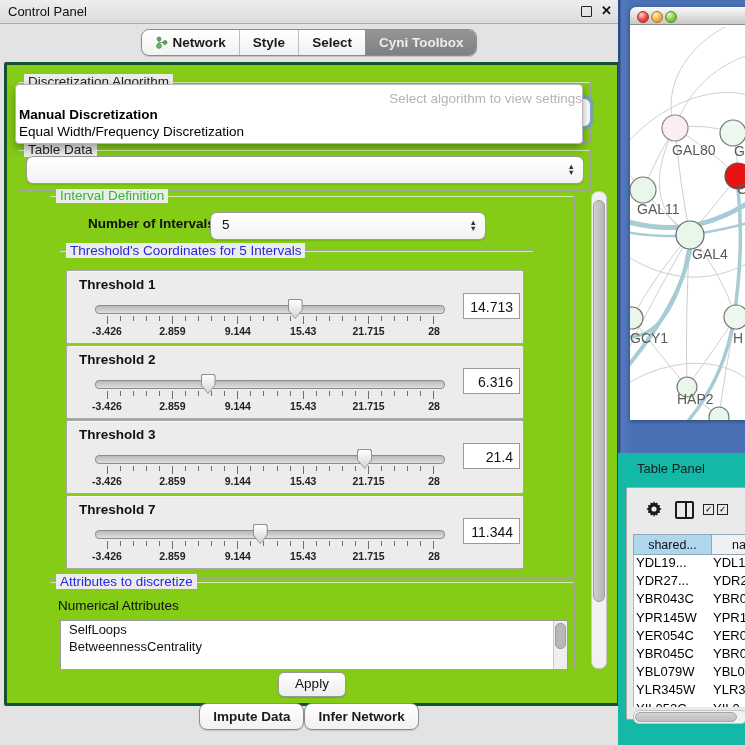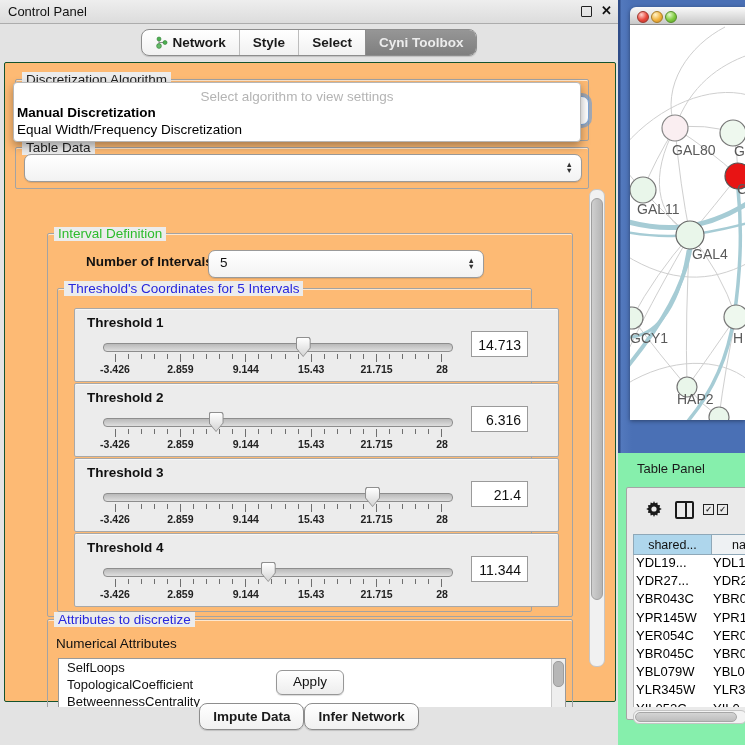--- a/index.html
+++ b/index.html
@@ -9,57 +9,57 @@
   .control-panel{position:absolute;left:0;top:0;width:618px;height:745px;background:#e3e3e3;}
   .titlebar{position:absolute;left:0;top:0;width:618px;height:23px;background:linear-gradient(#eeeeee,#dcdcdc);border-bottom:1px solid #acacac;}
   .titlebar .title{position:absolute;left:8px;top:4px;font-size:13px;color:#111;}
   .float-icon{position:absolute;right:26px;top:6px;width:9px;height:9px;border:1.6px solid #222;border-radius:1px;}
   .close-icon{position:absolute;right:6px;top:3px;font-size:13px;font-weight:700;color:#111;}
   .tabrow{position:absolute;left:0;top:29px;width:618px;display:flex;justify-content:center;}
   .tabgroup{display:flex;border:1px solid #8d8d8d;border-radius:8px;overflow:hidden;background:linear-gradient(#ffffff,#f1f1f1);box-shadow:0 1px 1px rgba(0,0,0,.15);}
   .tab{padding:5px 13px 5px 13px;font-size:13.5px;font-weight:600;color:#1a1a1a;display:flex;align-items:center;gap:5px;white-space:nowrap;}
   .tab + .tab{border-left:1px solid #bdbdbd;}
   .tab.dark{background:linear-gradient(#969696,#7f7f7f);color:#ececec;border-left:1px solid #8d8d8d;align-items:flex-end;}
-  .mainpanel{position:absolute;left:4px;top:62px;width:610px;height:638px;background:#fdba74;border:1px solid #14532d;border-radius:2px;}
+  .mainpanel{position:absolute;left:4px;top:62px;width:610px;height:638px;background:#84cc16;border:3px solid #14532d;border-radius:2px;}
   .group{position:absolute;border:1px solid #a3a3a3;border-radius:2px;box-shadow:inset 0 1px 0 rgba(255,255,255,.65);}
   .legend{position:absolute;top:-8px;left:6px;background:#ececec;padding:0 4px;font-size:13.5px;color:#222;white-space:nowrap;}
   .legend.green{color:#2cbc2c;}
   .legend.blue{color:#2727dd;}
   .combo{position:absolute;background:linear-gradient(#ffffff,#f2f2f2);border:1px solid #9a9a9a;border-radius:7px;font-size:13.5px;color:#111;box-shadow:0 1px 1px rgba(0,0,0,.12);}
   .combo .cv{display:block;padding:4px 22px 0 11px;white-space:nowrap;overflow:hidden;}
   .stepper{position:absolute;right:8px;top:50%;transform:translateY(-50%);display:flex;flex-direction:column;line-height:6px;font-size:7.5px;color:#333;text-align:center;}
   .combo-focus{position:absolute;left:16px;top:33px;width:566px;height:27px;background:#fff;border:1px solid #7aa5d8;border-radius:7px;box-shadow:0 0 0 3px rgba(100,155,220,.6);}
   .popup{position:absolute;left:8px;top:19px;width:566px;height:58px;background:#fff;border:1px solid #b7b7b7;border-radius:4px;box-shadow:0 4px 10px rgba(0,0,0,.35);z-index:30;}
-  .popup .ph{position:absolute;left:0;right:0;top:6px;text-align:center;font-size:13.5px;color:#b4b4b4;}
+  .popup .ph{position:absolute;left:0;right:0;top:6px;text-align:right;font-size:13.5px;color:#b4b4b4;}
   .popup .it1{position:absolute;left:3px;top:22px;font-size:13.5px;font-weight:700;color:#000;}
   .popup .it2{position:absolute;left:3px;top:39px;font-size:13.5px;color:#000;}
-  .scrollarea{position:absolute;left:10px;top:124px;width:574px;height:480px;overflow:hidden;margin-top:40px;}
+  .scrollarea{position:absolute;left:10px;top:124px;width:574px;height:480px;overflow:hidden;}
   .vscroll{position:absolute;left:584px;top:126px;width:14px;height:476px;background:#f1f1f1;border:1px solid #c6c6c6;border-radius:7px;}
   .vscroll .thumb{position:absolute;left:1px;top:8px;width:10px;height:400px;background:linear-gradient(90deg,#cfcfcf,#b5b5b5);border:1px solid #9f9f9f;border-radius:6px;}
   
-  .tbox{position:absolute;left:16px;width:456px;height:72px;border:1px solid #a8a8a8;border-radius:2px;background:#ececec;box-shadow:inset 0 1px 0 rgba(255,255,255,.6);padding-left:27px;}
+  .tbox{position:absolute;left:6px;width:456px;height:72px;border:1px solid #a8a8a8;border-radius:2px;background:#ececec;box-shadow:inset 0 1px 0 rgba(255,255,255,.6);}
   .tbox .tlabel{position:absolute;left:12px;top:6px;font-size:13.5px;font-weight:700;color:#111;}
   .slider{position:absolute;left:28px;top:28px;width:350px;height:40px;text-align:right;}
   .track{position:absolute;left:0;right:0;top:6px;height:7px;border:1px solid #8d8d8d;border-radius:4px;background:linear-gradient(#b9b9b9,#dedede);}
   .ticks-major{position:absolute;left:12px;top:17px;width:327px;height:8px;background:repeating-linear-gradient(to right,#6e6e6e 0 1px,transparent 1px 65.2px);}
   .ticks-minor{position:absolute;left:12px;top:17px;width:327px;height:5px;background:repeating-linear-gradient(to right,#6e6e6e 0 1px,transparent 1px 13.04px);}
   .tl{position:absolute;top:26px;transform:translateX(-50%);font-size:10.5px;font-weight:700;color:#222;white-space:nowrap;}
   .tlwrap{position:absolute;left:12px;top:0;width:327px;height:40px;}
   .thumb-sl{position:absolute;top:0;width:15px;height:20px;clip-path:polygon(8% 0,92% 0,100% 10%,100% 55%,50% 100%,0 55%,0 10%);background:#8f8f8f;}
   .thumb-sl i{position:absolute;left:1px;top:1px;right:1px;bottom:1px;clip-path:polygon(8% 0,92% 0,100% 10%,100% 55%,50% 100%,0 55%,0 10%);background:linear-gradient(#ffffff,#d4d4d4);}
   .tvalue{position:absolute;left:396px;top:22px;width:57px;height:26px;background:#fff;border:1px solid #9a9a9a;font-size:14px;color:#111;text-align:right;line-height:26px;padding-right:6px;box-sizing:border-box;}
   
   .attrlist{position:absolute;left:10px;top:38px;width:506px;height:50px;background:#fff;border:1px solid #9a9a9a;overflow:hidden;}
   .attrlist .item{font-size:13px;color:#111;padding:1px 0 1px 8px;white-space:nowrap;}
   .attrlist .lscroll{position:absolute;right:0;top:0;width:13px;height:100%;background:#eeeeee;border-left:1px solid #c9c9c9;}
   .attrlist .lthumb{position:absolute;left:1px;top:2px;width:9px;height:24px;background:#b7b7b7;border:1px solid #9d9d9d;border-radius:5px;}
   .applybtn{position:absolute;left:50%;transform:translateX(-50%);top:607px;width:66px;height:23px;background:linear-gradient(#ffffff,#ededed);border:1px solid #979797;border-radius:6px;font-size:13.5px;color:#111;text-align:center;line-height:22px;box-shadow:0 1px 1px rgba(0,0,0,.15);}
   .bottomtabs{position:absolute;left:0;top:703px;width:618px;display:flex;justify-content:center;z-index:5;}
   
-  .right-region{position:absolute;left:618px;top:0;width:127px;height:745px;overflow:hidden;background:#86efac;}
+  .right-region{position:absolute;left:618px;top:0;width:127px;height:745px;overflow:hidden;background:#14b8a6;}
   .blueframe{position:absolute;left:0;top:0;width:127px;height:453px;background:linear-gradient(90deg,#2f4c88 0,#2f4c88 2px,#5379bd 3px,#4a70b5 14px,#4a70b5 100%);}
   .macwin{position:absolute;left:12px;top:7px;width:115px;height:413px;border-radius:6px 0 0 0;overflow:hidden;box-shadow:0 1px 4px rgba(0,0,0,.4);}
   .mactitle{position:absolute;left:0;top:0;width:100%;height:18px;background:linear-gradient(#fafafa,#c8c8c8);border-bottom:1px solid #8e8e8e;box-sizing:border-box;}
   .dot{position:absolute;top:4px;width:10px;height:10px;border-radius:50%;}
   .dot.red{left:7px;background:radial-gradient(circle at 35% 28%,#ffd2cc,#e8473c 55%,#b93a30);border:.5px solid #9c352c;}
   .dot.yellow{left:21px;background:radial-gradient(circle at 35% 28%,#fff3c8,#f2b23d 55%,#c4882a);border:.5px solid #a67a25;}
   .dot.green{left:35px;background:radial-gradient(circle at 35% 28%,#e2f8c7,#7ecb3e 55%,#5f9e2f);border:.5px solid #568e2b;}
   .netcanvas{position:absolute;left:0;top:18px;width:115px;height:395px;background:#fff;}
   .tp-title{position:absolute;left:19px;top:461px;font-size:13px;color:#1a1a1a;}
   .tablecard{position:absolute;left:8px;top:487px;width:121px;height:231px;background:#eaeaea;border:1px solid #a5a5a5;border-radius:2px;}
@@ -215,21 +215,21 @@
                 <span class="tl" style="left:100%">28</span>
               </div>
               <div class="thumb-sl" style="left: 262.034px;">
                   <i></i>
                 </div>
             </div>
             <div class="tvalue">21.4</div>
           </div>
 
           <div class="tbox" style="top:244px;">
-            <div class="tlabel">Threshold 4</div>
+            <div class="tlabel">Threshold 7</div>
             <div class="slider">
               <div class="track"></div>
               <div class="ticks-major"></div>
                 <div class="ticks-minor"></div>
               <div class="tlwrap">
                 <span class="tl" style="left:0%">-3.426</span>
                 <span class="tl" style="left:20%">2.859</span>
                 <span class="tl" style="left:40%">9.144</span>
                 <span class="tl" style="left:60%">15.43</span>
                 <span class="tl" style="left:80%">21.715</span>
@@ -243,21 +243,20 @@
           </div>
 
         </div>
       </div>
 
       <div class="group" style="left:32px;top:392px;width:524px;height:90px;">
         <span class="legend blue">Attributes to discretize</span>
         <div class="abs" style="left:8px;top:16px;font-size:13.5px;font-weight:400;color:#111;">Numerical Attributes</div>
         <div class="attrlist">
           <div class="item">SelfLoops</div>
-          <div class="item">TopologicalCoefficient</div>
           <div class="item">BetweennessCentrality</div>
           <div class="lscroll">
               <div class="lthumb"></div>
             </div>
         </div>
       </div>
     </div>
 
     <div class="vscroll">
         <div class="thumb"></div>

